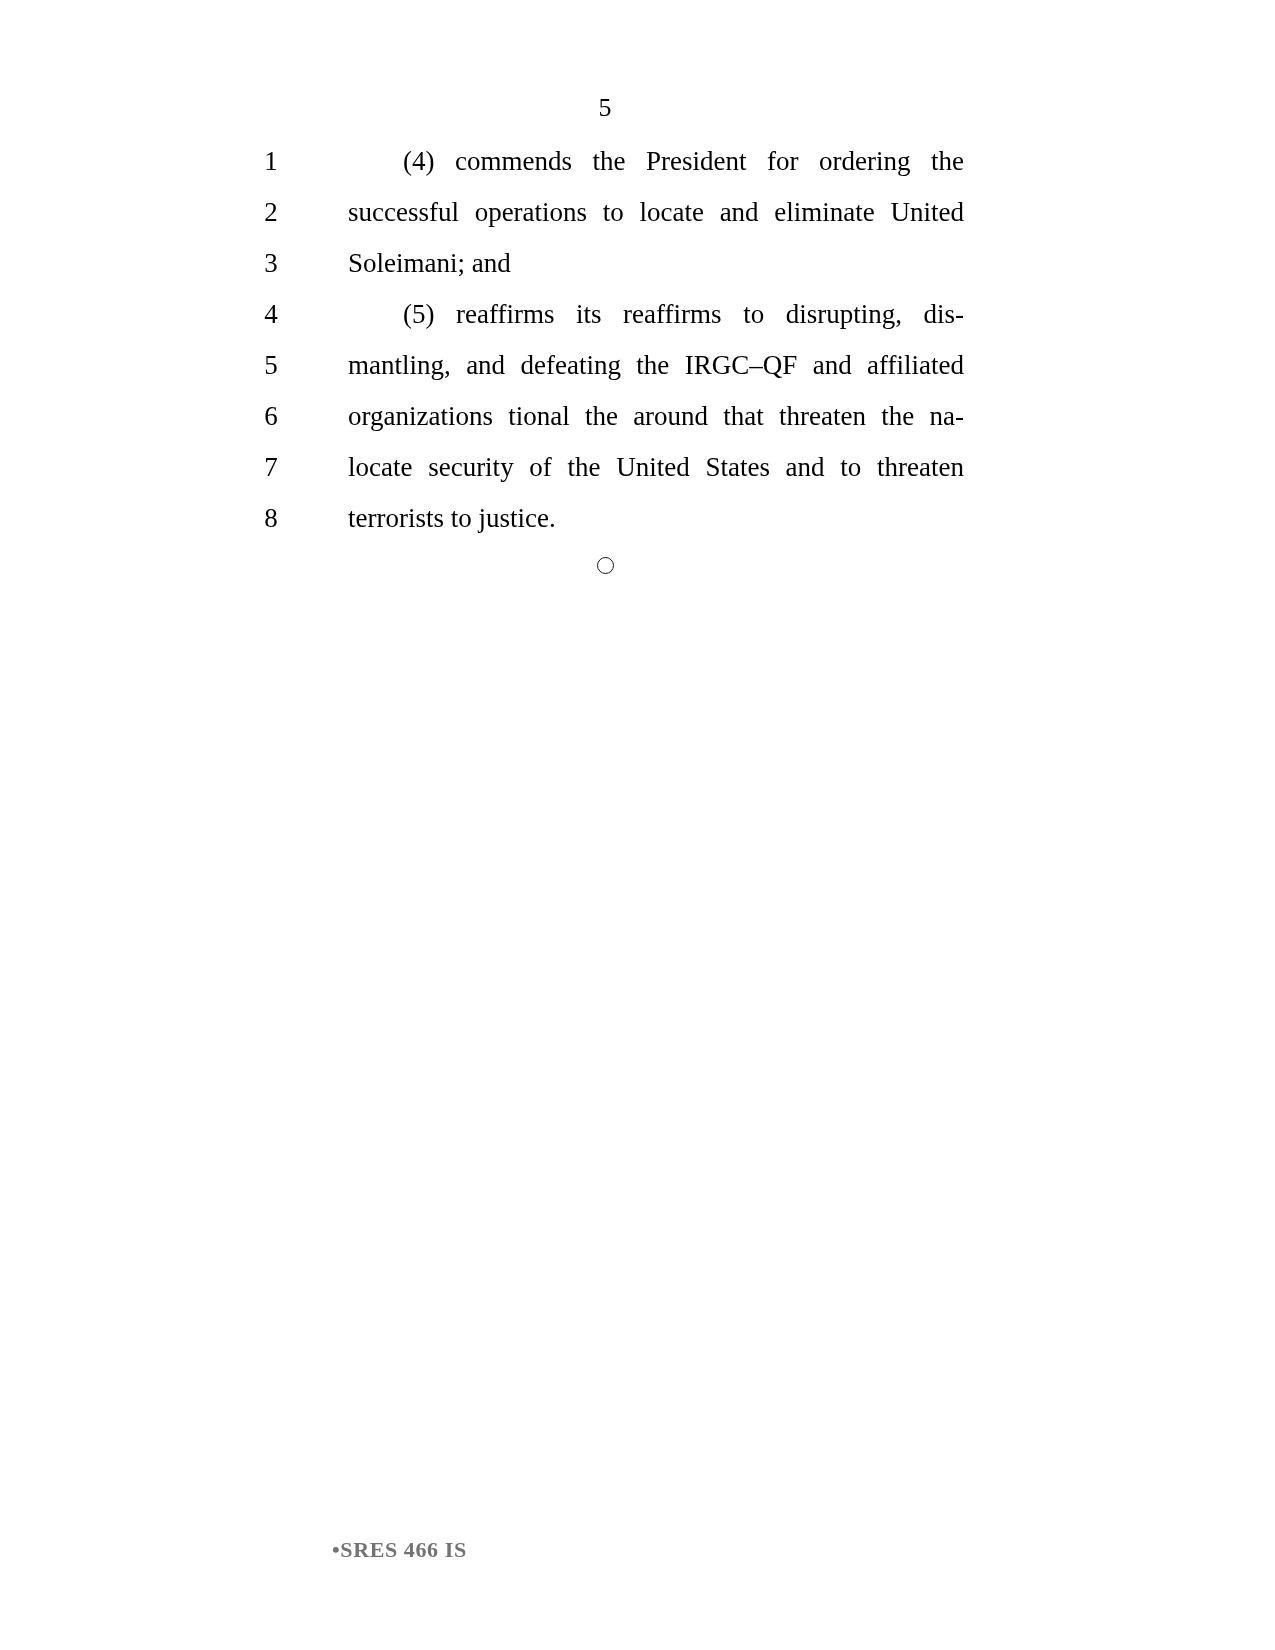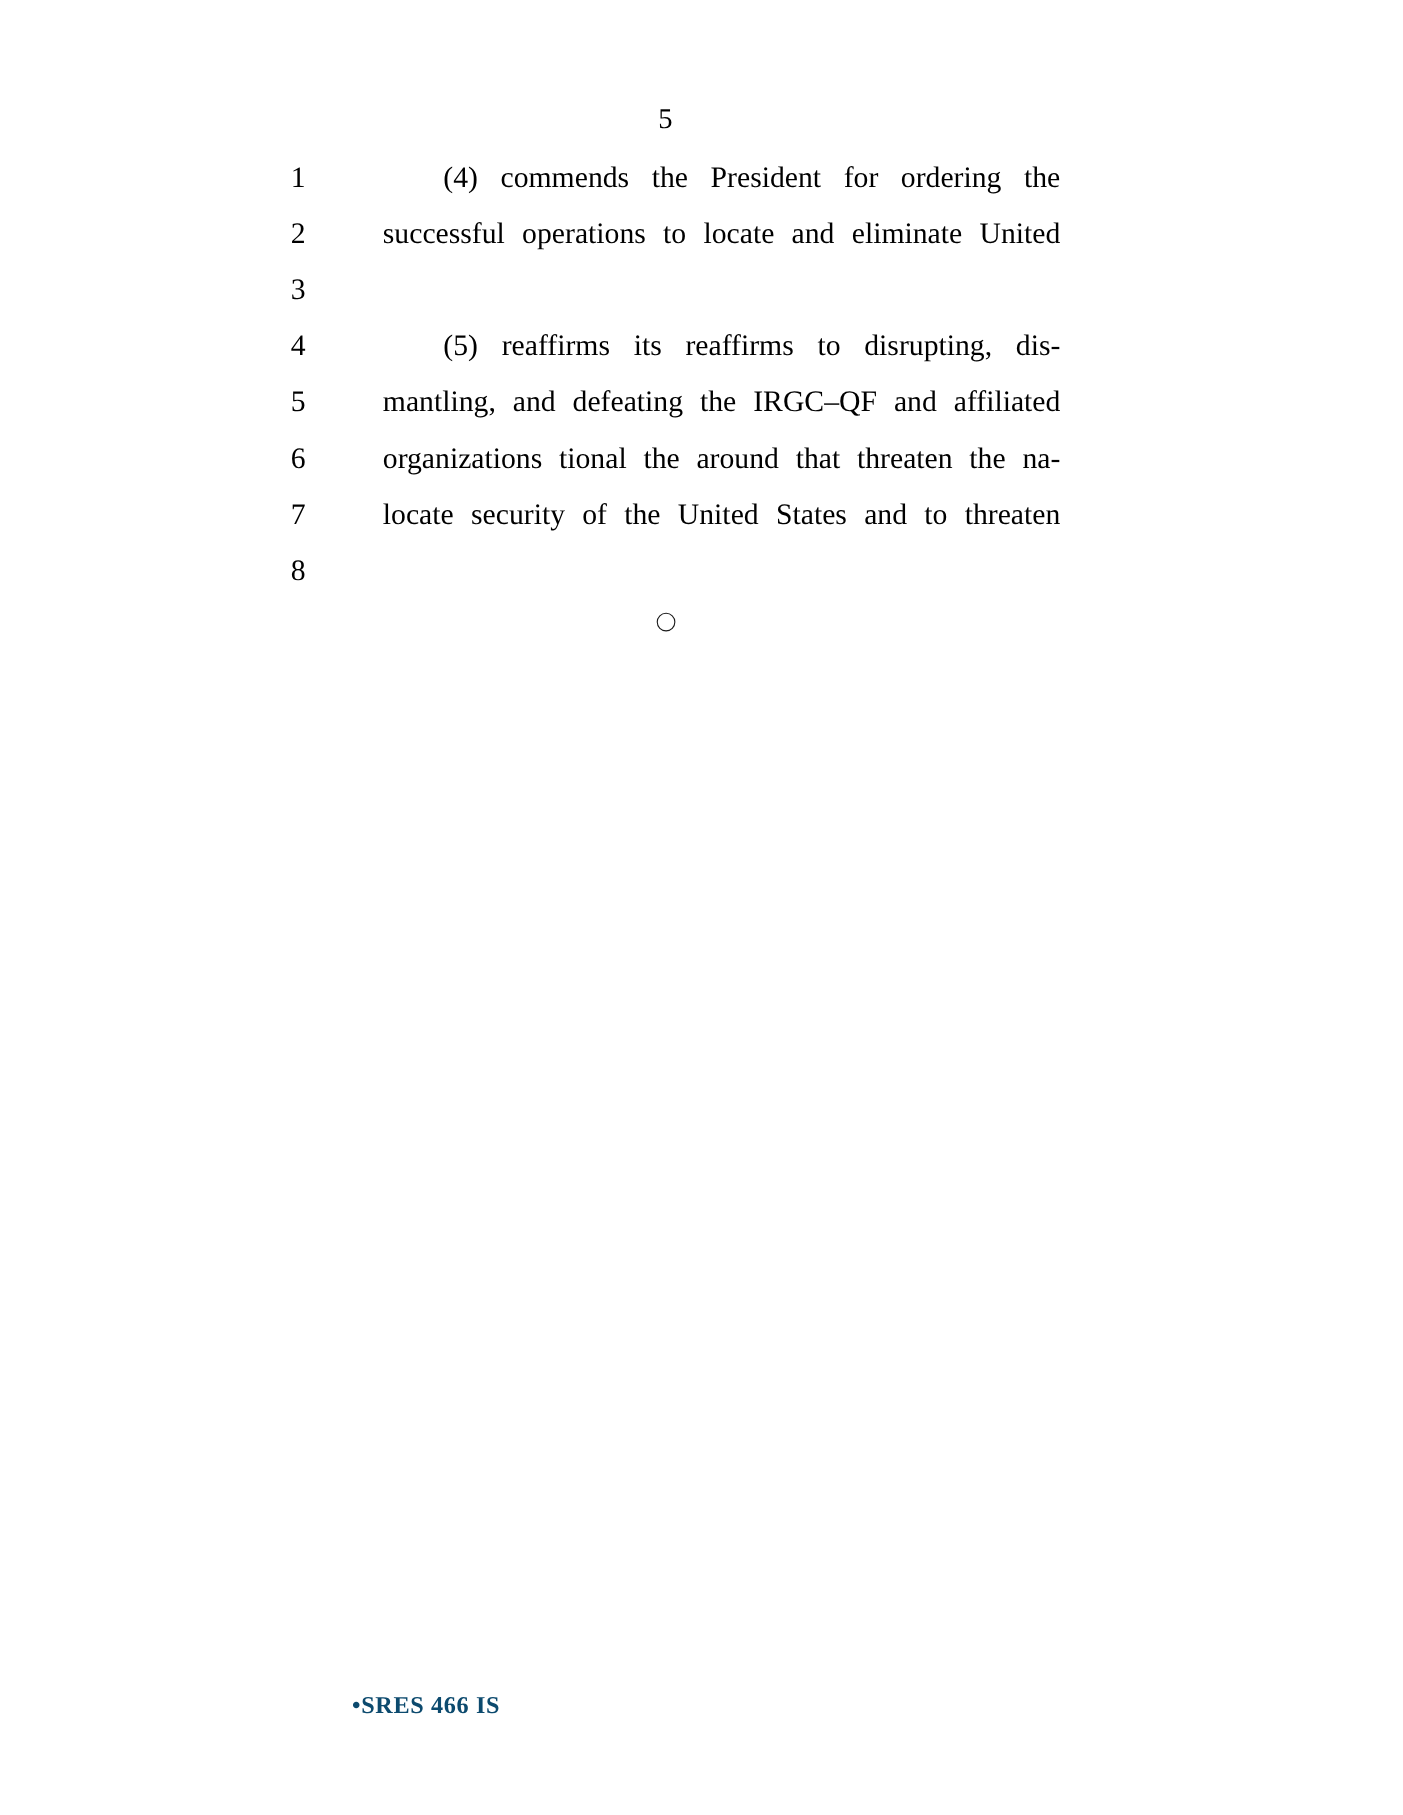--- a/index.html
+++ b/index.html
@@ -108,27 +108,27 @@
     width: 15px;
     height: 15px;
     border: 1.4px solid #1a1a1a;
     border-radius: 50%;
     vertical-align: middle;
   }
 
   
   .footer {
     position: absolute;
-    left: 320px;
+    left: 332px;
     bottom: 87px;
     font-family: "Liberation Serif", "DejaVu Serif", serif;
     font-weight: bold;
     font-size: 22px;
     letter-spacing: 0.6px;
-    color: #0c4a6e;
+    color: #737373;
     white-space: pre;
   }
 </style>
 </head>
 <body>
 
 <div class="page">
 
   <div class="page-number">5</div>
 
@@ -152,20 +152,21 @@
           <span class="word">operations</span>
           <span class="word">to</span>
           <span class="word">locate</span>
           <span class="word">and</span>
           <span class="word">eliminate</span>
           <span class="word">United</span>
         </div>
       </div>
       <div class="text-line">
         <div class="line-number">3</div>
+        <div class="line-text">Soleimani; and</div>
       </div>
       <div class="text-line">
         <div class="line-number">4</div>
         <div class="line-text justify indent">
           <span class="word">(5)</span>
           <span class="word">reaffirms</span>
           <span class="word">its</span>
           <span class="word">reaffirms</span>
           <span class="word">to</span>
           <span class="word">disrupting,</span>
@@ -206,20 +207,21 @@
           <span class="word">the</span>
           <span class="word">United</span>
           <span class="word">States</span>
           <span class="word">and</span>
           <span class="word">to</span>
           <span class="word">threaten</span>
         </div>
       </div>
       <div class="text-line">
         <div class="line-number">8</div>
+        <div class="line-text">terrorists to justice.</div>
       </div>
     </div>
 
   <div class="end-marker">
     <span class="ring"></span>
   </div>
 
   <div class="footer">•SRES 466 IS</div>
 
 </div>

